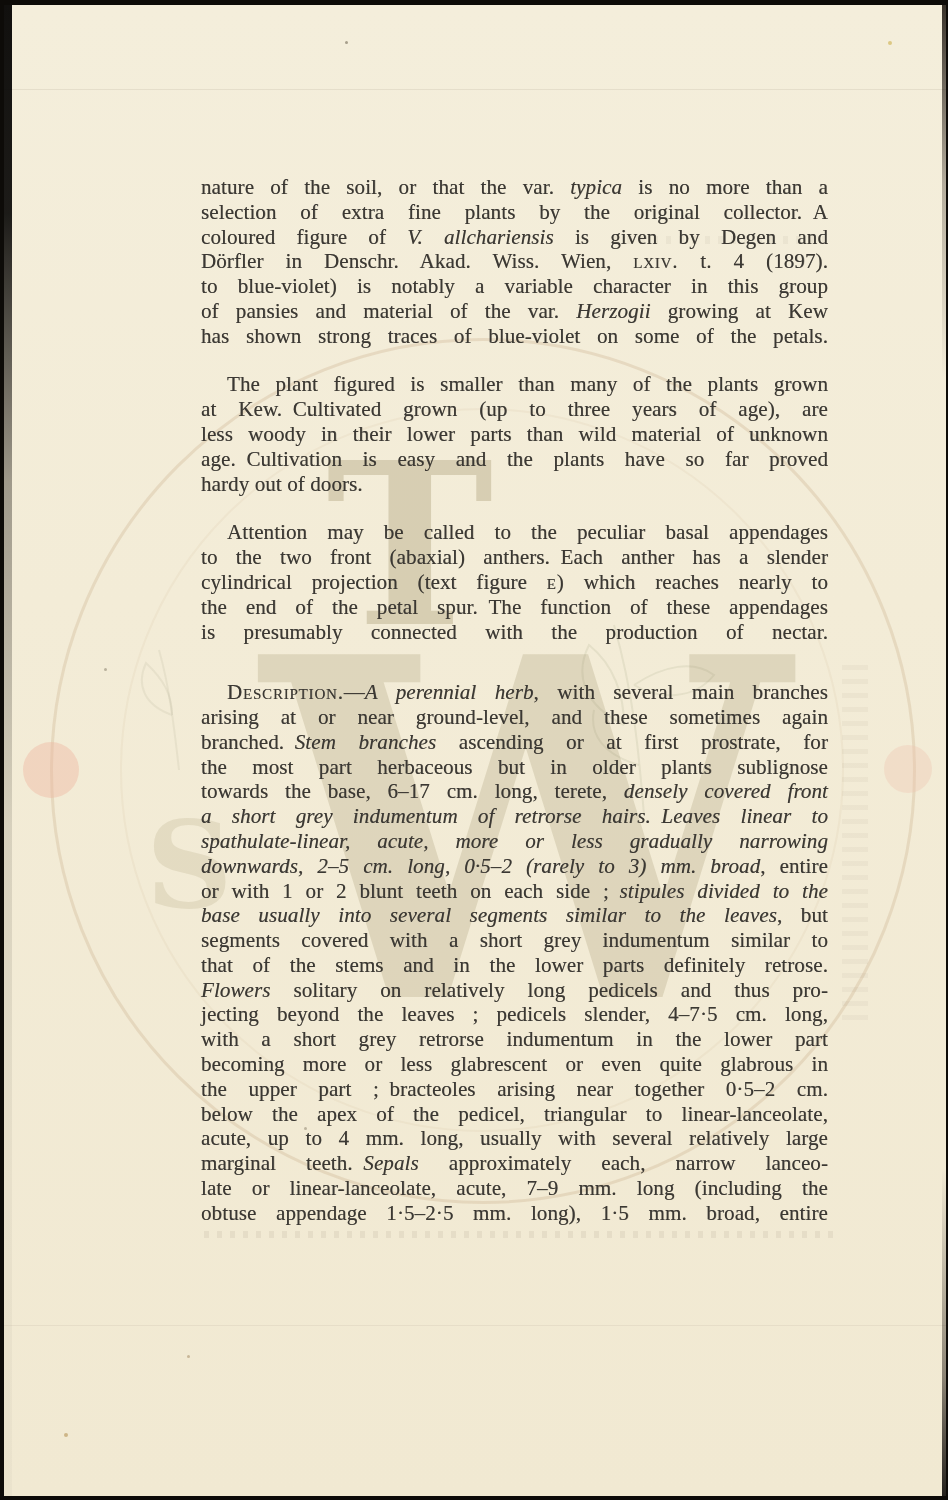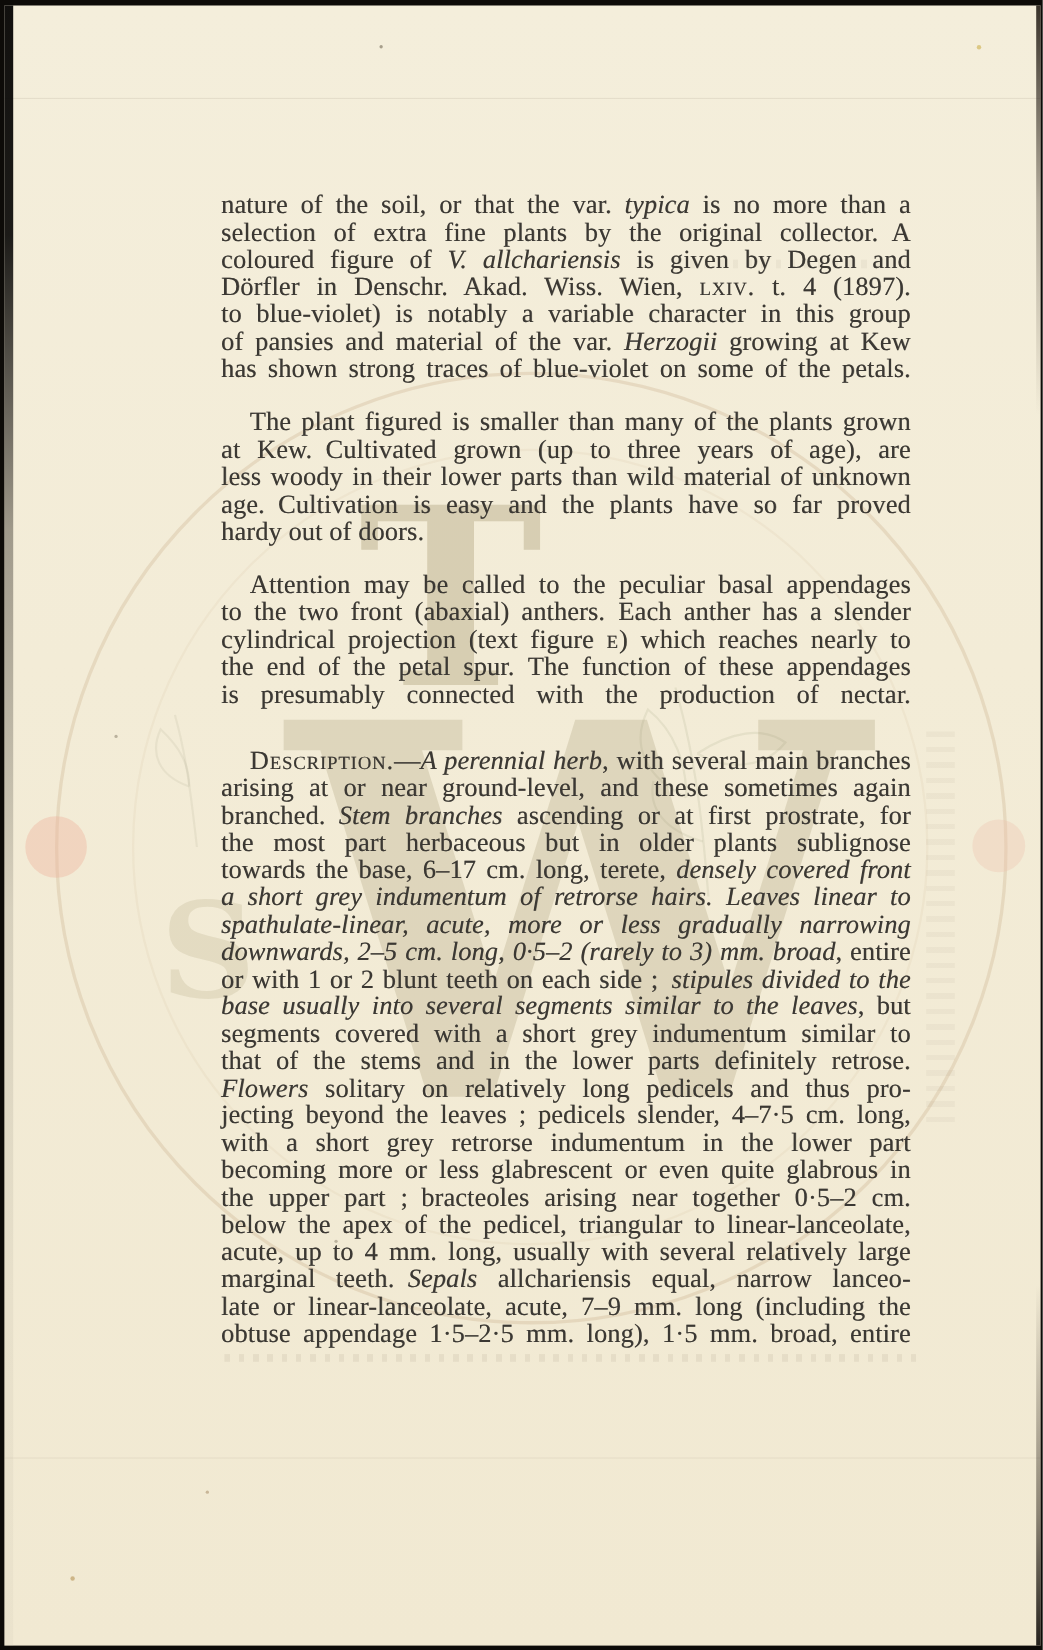--- a/index.html
+++ b/index.html
@@ -26,21 +26,21 @@
   .wm-w{left:258px;top:592px;font-size:470px;color:rgba(151,136,94,0.22);}
   .wm-s{left:142px;top:800px;font-size:120px;color:rgba(151,136,94,0.16);}
   
   .sprig{position:absolute;pointer-events:none;opacity:0.8;}
   
   .ghost{position:absolute;pointer-events:none;filter:blur(0.6px);
     background:repeating-linear-gradient(90deg,rgba(120,105,85,0.22) 0 5px,rgba(0,0,0,0) 5px 13px);}
   .speck{position:absolute;border-radius:50%;pointer-events:none;}
   
   .text-block{position:absolute;left:197px;top:170px;width:627px;
-    font-size:24px;line-height:24.78px;color:#3b3833;letter-spacing:0.1px;
+    font-size:21px;line-height:24.78px;color:#3b3833;letter-spacing:0.1px;
     text-shadow:0.3px 0 0 rgba(59,56,51,0.55);}
   .para{margin:0;}
   .line{text-align:justify;text-align-last:justify;white-space:normal;}
   .line.short{text-align-last:left;}
   .line.indent{padding-left:26px;margin-top:24px;}
   .i{font-style:italic;}
   .sc{font-variant:small-caps;letter-spacing:0.8px;}
 </style>
 </head>
 <body>
@@ -122,21 +122,21 @@
           <div class="line"><span class="i">base usually into several segments similar to the leaves</span><span>, but</span></div>
           <div class="line"><span>segments covered with a short grey indumentum similar to</span></div>
           <div class="line"><span>that of the stems and in the lower parts definitely retrose.</span></div>
           <div class="line"><span class="i">Flowers</span><span> solitary on relatively long pedicels and thus pro-</span></div>
           <div class="line"><span>jecting beyond the leaves ; pedicels slender, 4–7·5 cm. long,</span></div>
           <div class="line"><span>with a short grey retrorse indumentum in the lower part</span></div>
           <div class="line"><span>becoming more or less glabrescent or even quite glabrous in</span></div>
           <div class="line"><span>the upper part ; bracteoles arising near together 0·5–2 cm.</span></div>
           <div class="line"><span>below the apex of the pedicel, triangular to linear-lanceolate,</span></div>
           <div class="line"><span>acute, up to 4 mm. long, usually with several relatively large</span></div>
-          <div class="line"><span>marginal teeth. </span><span class="i">Sepals</span><span> allchariensis equal, narrow lanceo-</span></div>
+          <div class="line"><span>marginal teeth. </span><span class="i">Sepals</span><span> approximately each, narrow lanceo-</span></div>
           <div class="line"><span>late or linear-lanceolate, acute, 7–9 mm. long (including the</span></div>
           <div class="line"><span>obtuse appendage 1·5–2·5 mm. long), 1·5 mm. broad, entire</span></div>
         </div>
       </div>
 
     <div class="edge-left"></div>
     <div class="edge-right"></div>
   </div>
 </div>
 

